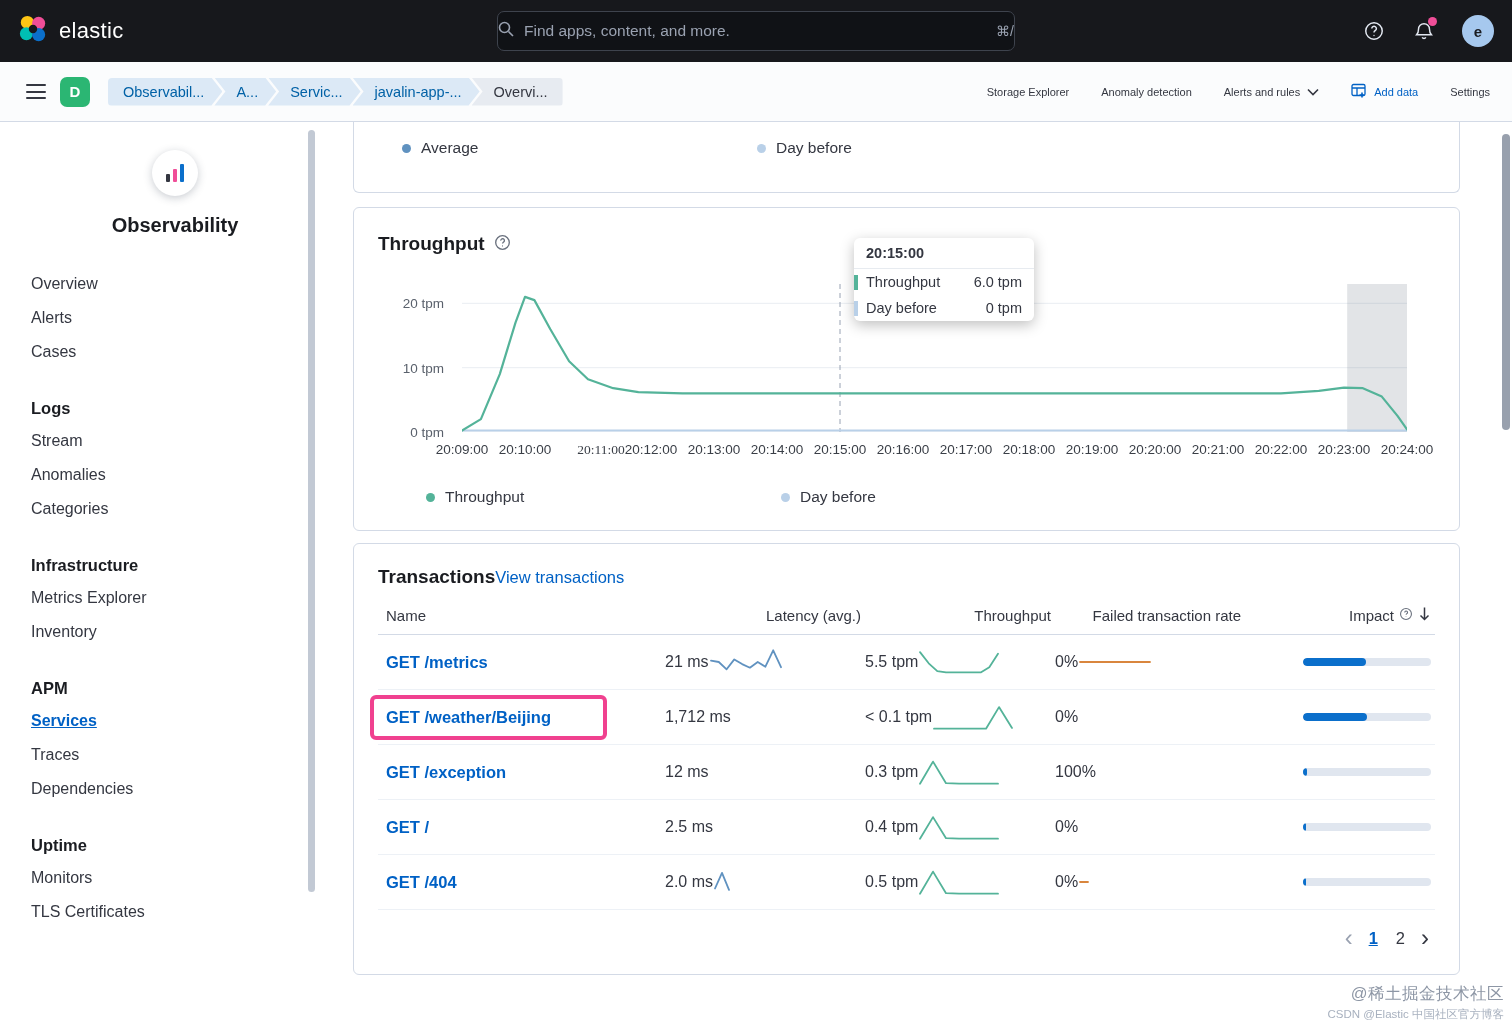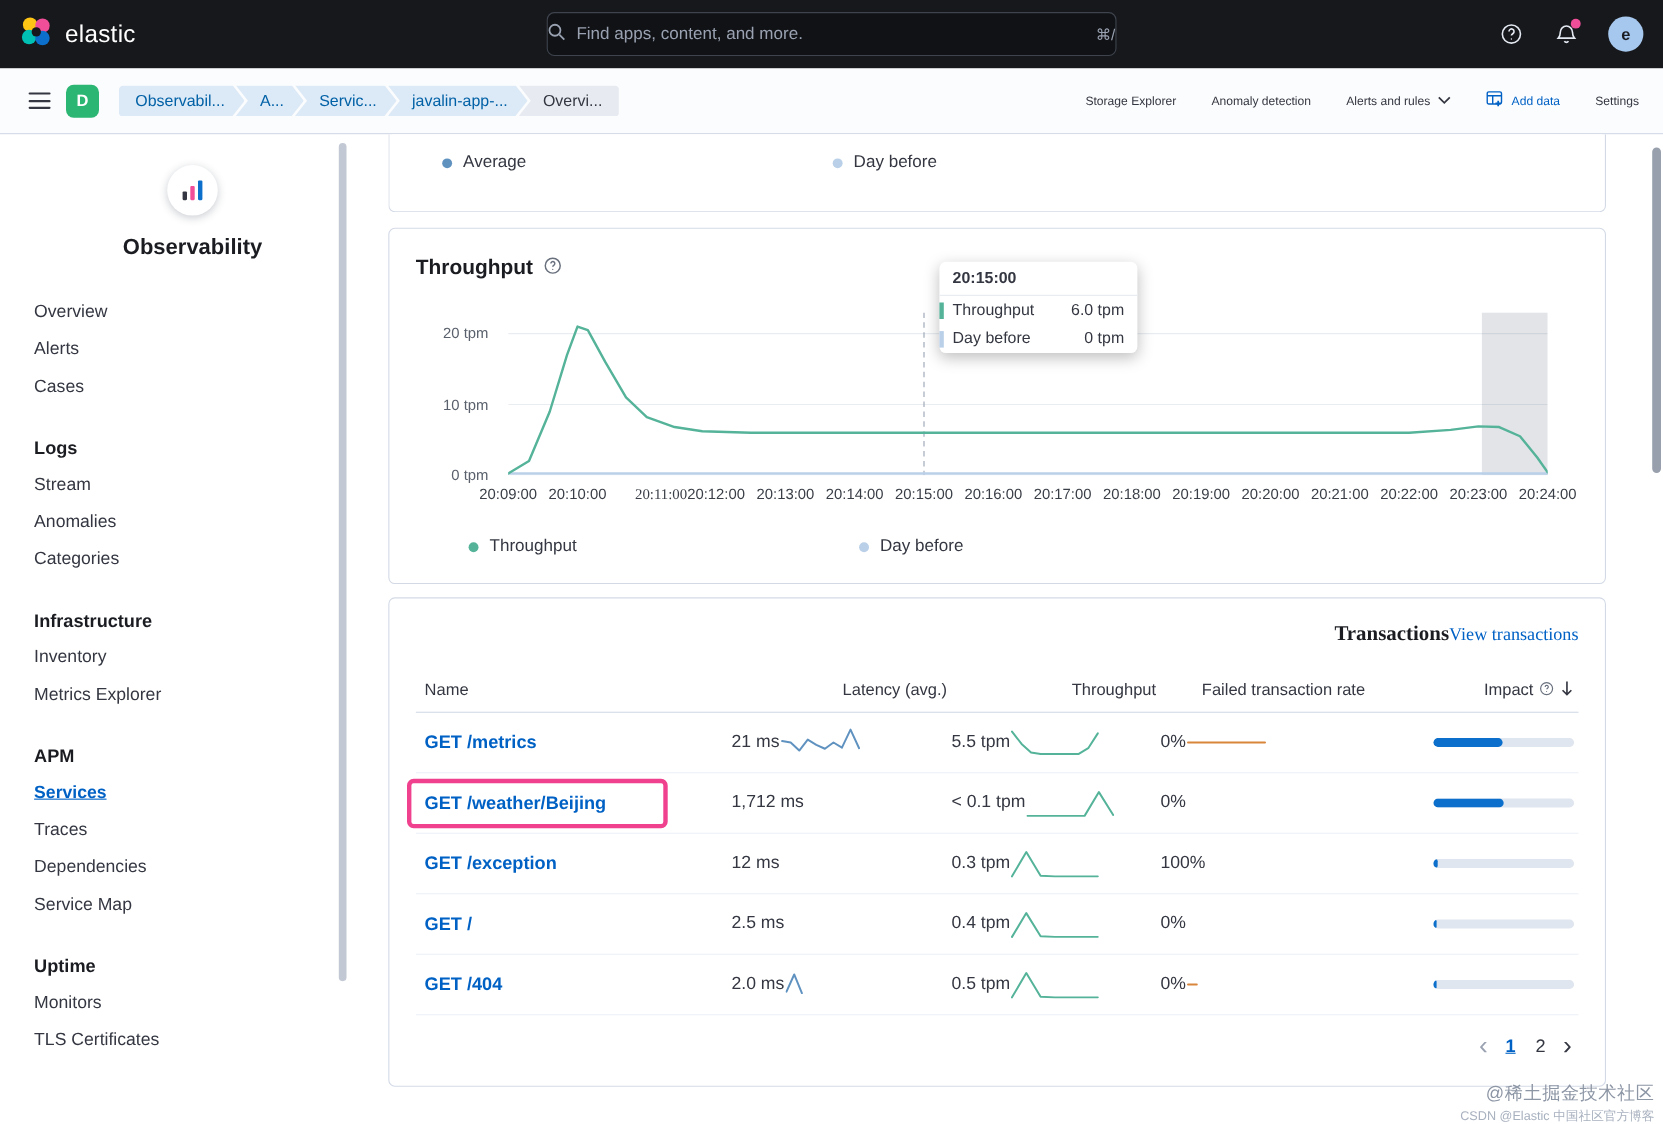--- a/index.html
+++ b/index.html
@@ -76,21 +76,21 @@
 
   .tooltip { position:absolute; left:392px; top:-46px; width:180px; background:#fff; border-radius:6px; z-index:6;
     box-shadow:0 4px 14px rgba(0,0,0,.25); font-size:14.5px; }
   .tt-title { font-weight:700; color:#343741; padding:7px 12px; border-bottom:1px solid #E7EBF0; }
   .tt-row { display:flex; align-items:center; padding:5px 12px 5px 0; }
   .tt-bar { width:4px; height:15px; margin-right:8px; flex:none; }
   .tt-label { flex:1; color:#343741; }
   .tt-value { color:#343741; }
 
   .panel-transactions { margin-top:12px; padding:22px 24px 18px; }
-  .tx-title-row { display:flex; align-items:center; justify-content:flex-end; margin-bottom:24px;font-family:Liberation Serif, serif; }
+  .tx-title-row { display:flex; align-items:center; justify-content:flex-start; margin-bottom:12px; }
   .view-link { color:#0061C5; font-size:16.5px; font-weight:500; text-decoration:none; cursor:pointer; }
 
   .tgrid { display:grid; grid-template-columns:1fr 200px 190px 190px 190px; align-items:center; }
   .thead { padding:6px 0 10px; border-bottom:1px solid #D3DAE6; }
   .th { font-size:15px; font-weight:400; color:#343741; text-align:right; padding-right:4px;
     display:flex; justify-content:flex-end; align-items:center; gap:5px; }
   .th.left { justify-content:flex-start; text-align:left; padding-left:8px; }
   .trow { border-bottom:1px solid #EDF1F6; padding:12px 0; min-height:54px; }
   .td { display:flex; align-items:center; }
   .td.name { padding-left:8px; }
@@ -225,29 +225,28 @@
             <a class="side-item">Cases</a>
           </div>
           <div class="side-group">
             <div class="side-header">Logs</div>
             <a class="side-item">Stream</a>
             <a class="side-item">Anomalies</a>
             <a class="side-item">Categories</a>
           </div>
           <div class="side-group">
             <div class="side-header">Infrastructure</div>
+            <a class="side-item">Metrics Explorer</a>
             <a class="side-item">Inventory</a>
-            <a class="side-item">Metrics Explorer</a>
           </div>
           <div class="side-group">
             <div class="side-header">APM</div>
             <a class="side-item active">Services</a>
             <a class="side-item">Traces</a>
             <a class="side-item">Dependencies</a>
-            <a class="side-item">Service Map</a>
           </div>
           <div class="side-group">
             <div class="side-header">Uptime</div>
             <a class="side-item">Monitors</a>
             <a class="side-item">TLS Certificates</a>
           </div>
         </nav>
       <div class="side-scrollbar"></div>
     </aside>
 

